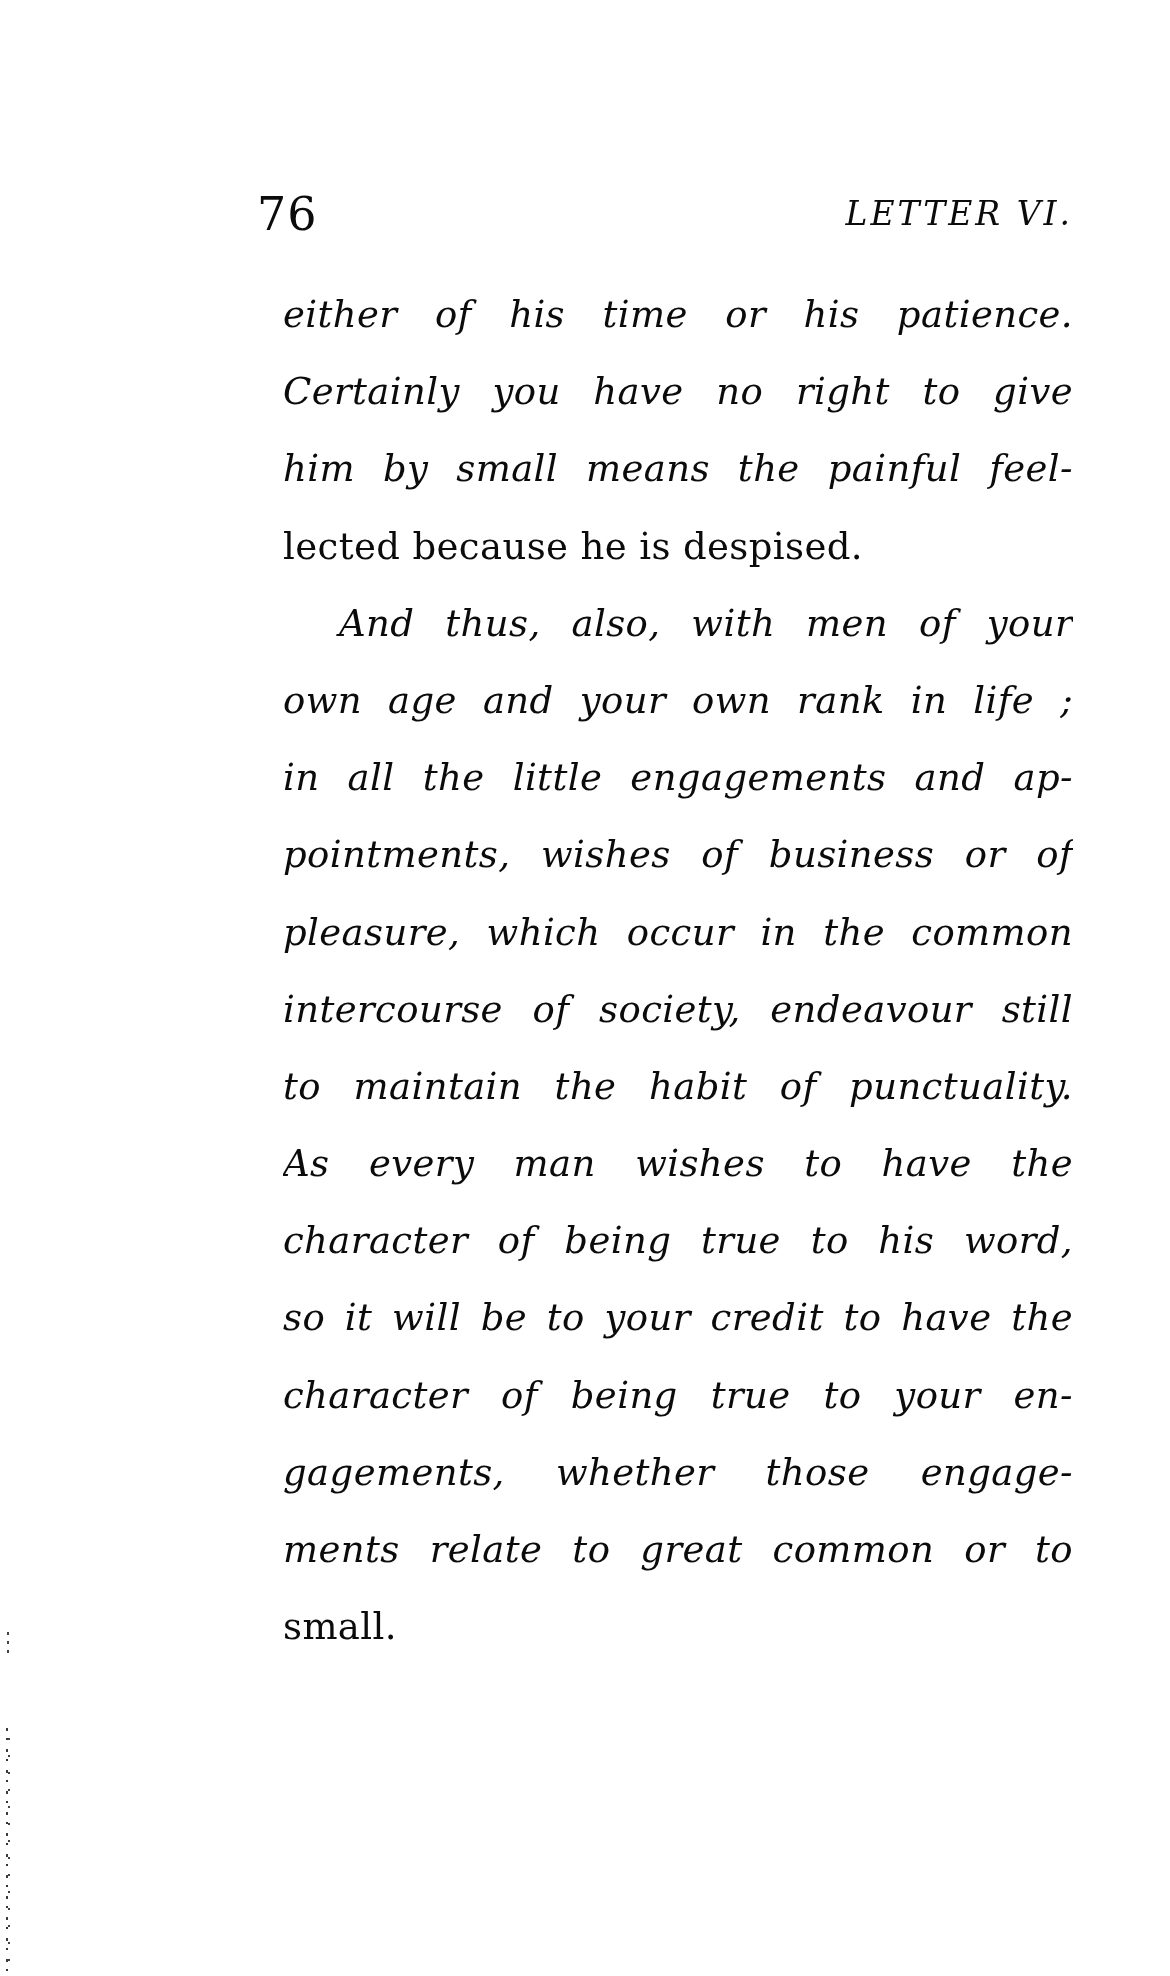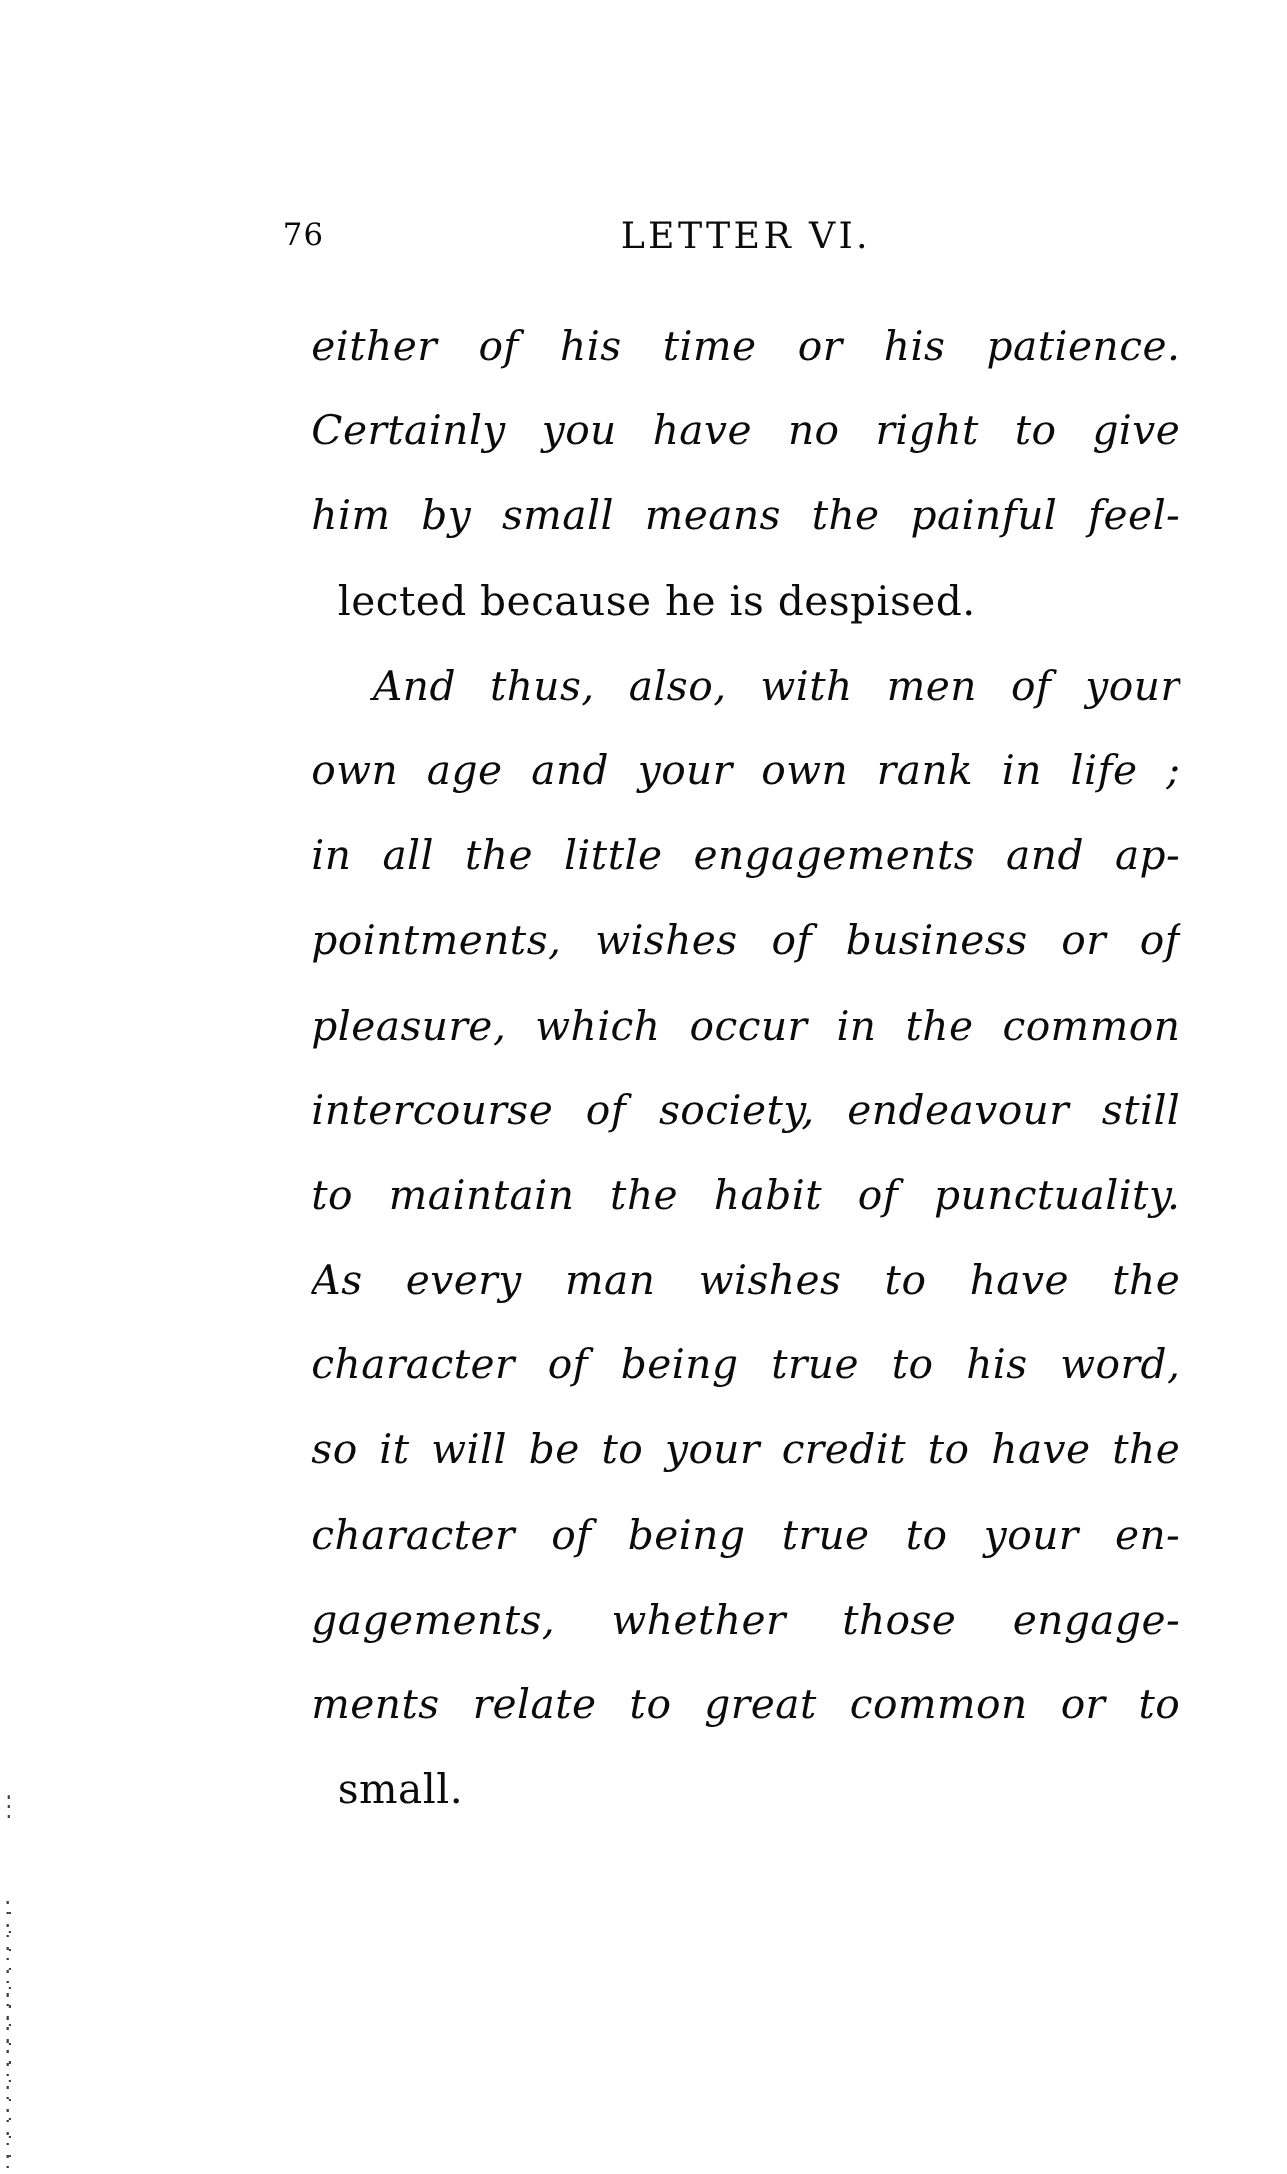--- a/index.html
+++ b/index.html
@@ -26,28 +26,29 @@
     top: 188px;
     left: 283px;
     width: 790px;
     height: 52px;
     line-height: 52px;
   }
   .page-number {
     position: absolute;
     left: -26px;
     top: 0;
-    font-size: 28px;
+    font-size: 46px;
     letter-spacing: 1px;
   }
   .running-title {
     display: block;
-    text-align: center;
+    text-align: right;
     font-size: 33px;
     letter-spacing: 3px;
+    font-style: italic;
   }
   
   .body-text {
     position: absolute;
     top: 276px;
     left: 283px;
     width: 790px;
     font-size: 37px;
     letter-spacing: 0.4px;
   }
@@ -60,21 +61,20 @@
   .text-line.justified {
     white-space: normal;
     text-align: justify;
     text-align-last: justify;
     overflow: hidden;
     font-style: italic;
   }
   .text-line.para-end {
     text-align: left;
     text-align-last: left;
-    margin-left: 24px;
   }
   .text-line.indented {
     padding-left: 56px;
   }
   
   .scan-artifact {
     position: absolute;
     left: 6px;
     top: 1728px;
     width: 4px;

